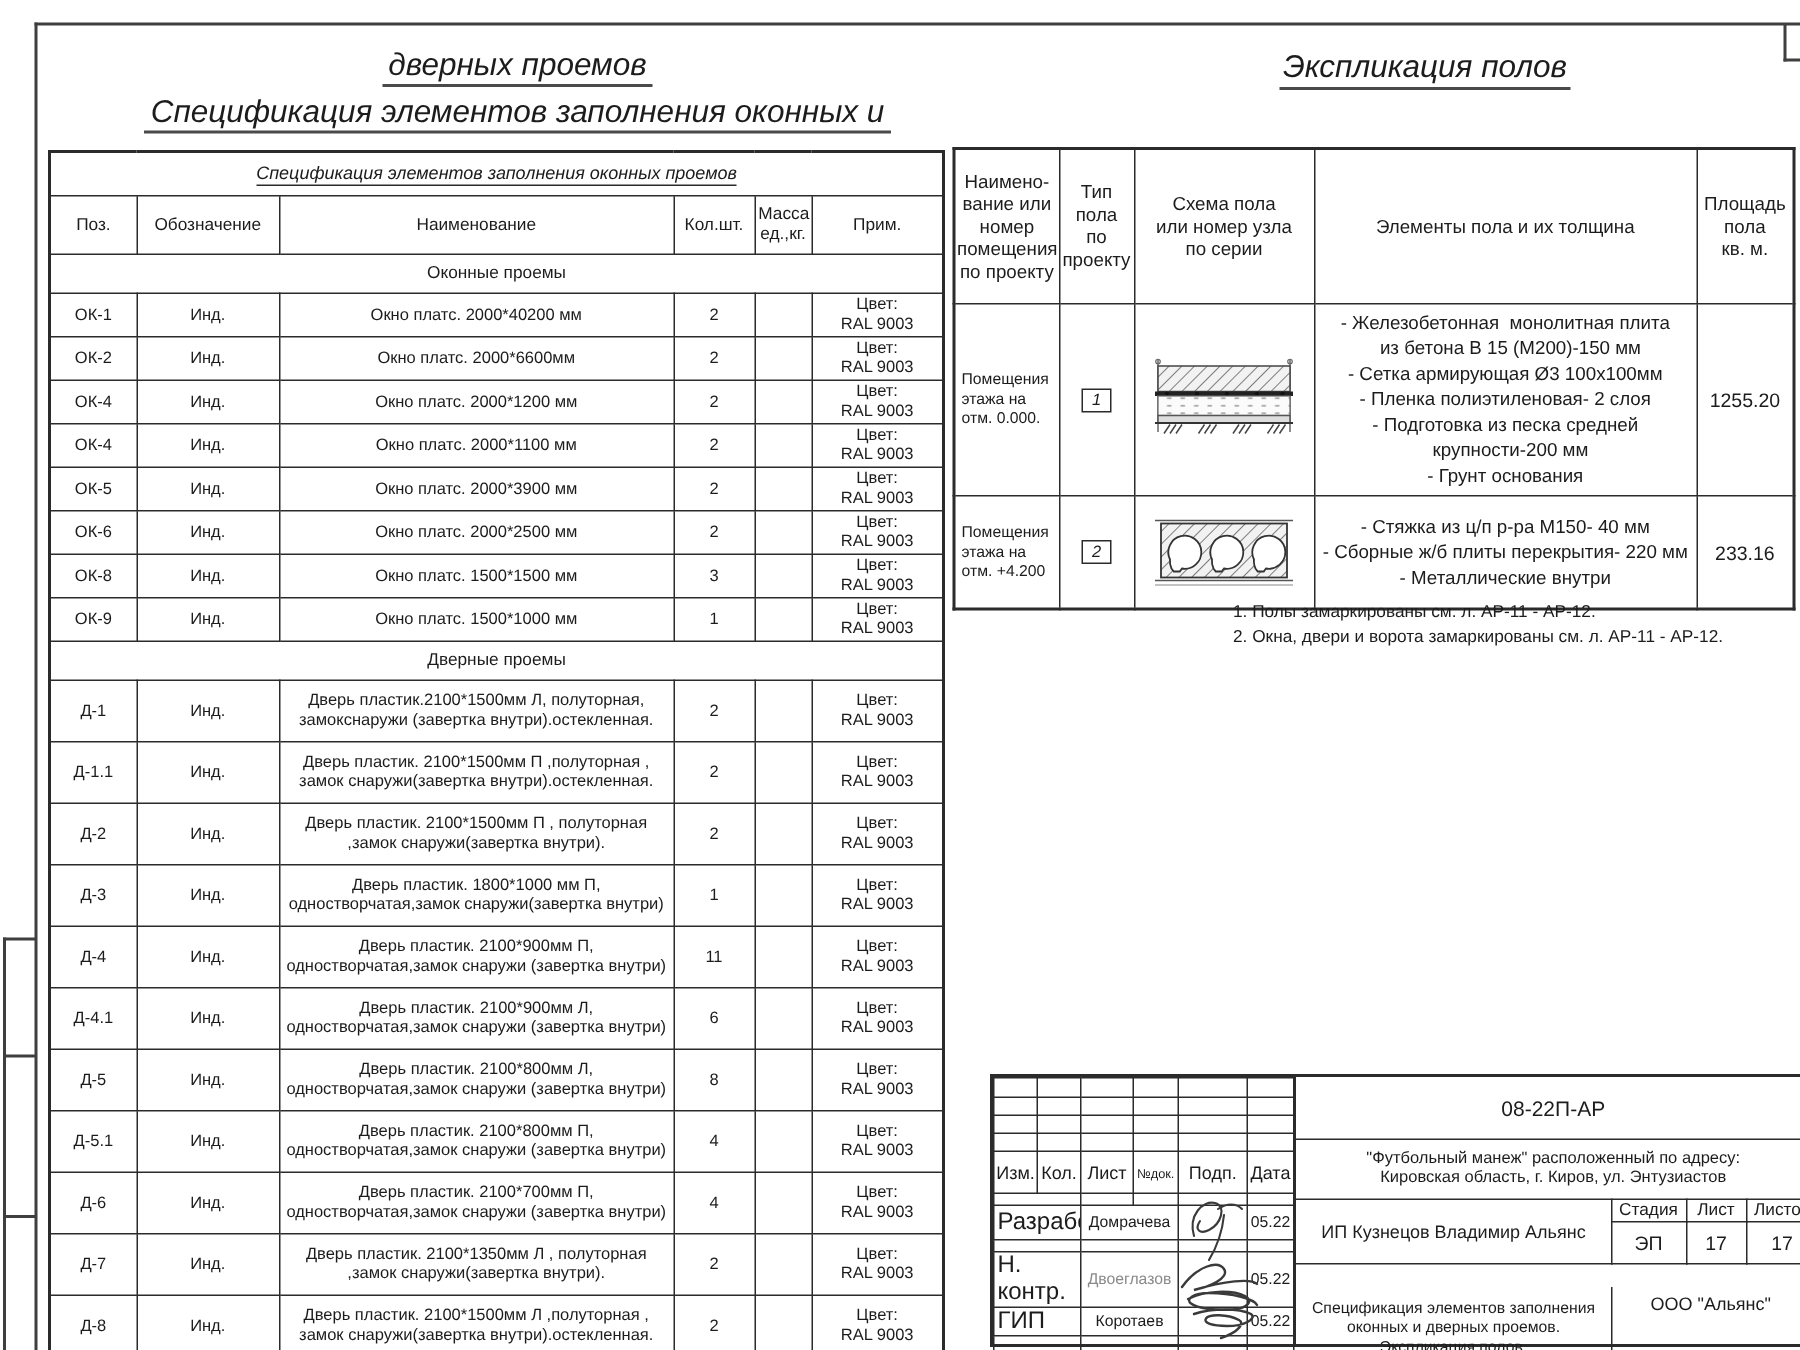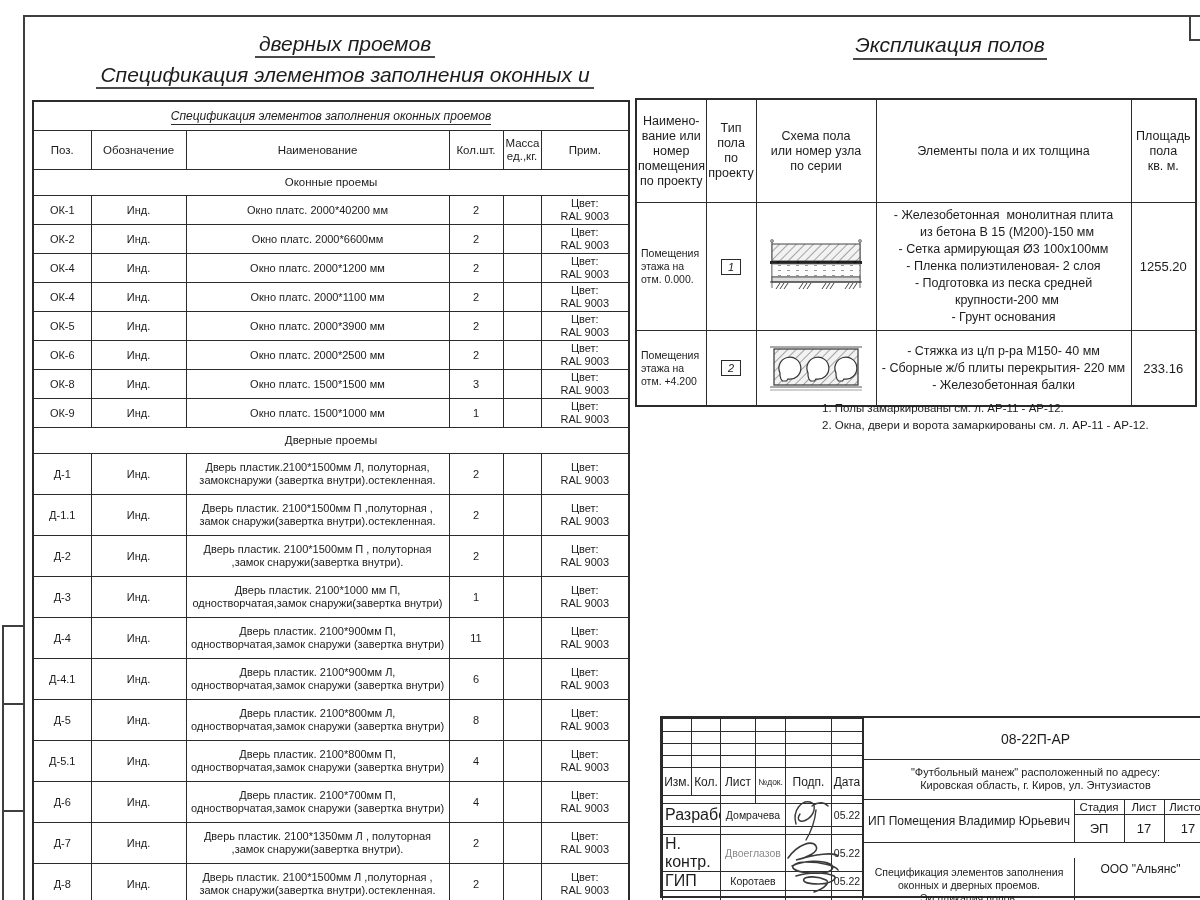--- a/index.html
+++ b/index.html
@@ -229,21 +229,21 @@
           <td>Инд.</td>
           <td>Дверь пластик. 2100*1500мм П , полуторная ,замок снаружи(завертка внутри).</td>
           <td>2</td>
           <td></td>
           <td class="note">Цвет:
 RAL 9003</td>
         </tr>
         <tr class="door">
           <td>Д-3</td>
           <td>Инд.</td>
-          <td>Дверь пластик. 2100*1000 мм П, одностворчатая,замок снаружи(завертка внутри)</td>
+          <td>Дверь пластик. 1800*1000 мм П, одностворчатая,замок снаружи(завертка внутри)</td>
           <td>1</td>
           <td></td>
           <td class="note">Цвет:
 RAL 9003</td>
         </tr>
         <tr class="door">
           <td>Д-4</td>
           <td>Инд.</td>
           <td>Дверь пластик. 2100*900мм П, одностворчатая,замок снаружи (завертка внутри)</td>
           <td>11</td>
@@ -407,21 +407,21 @@
             <path d="M40,30 a11,11 0 1 1 8,6 l-1.5,2 h-4 l-1.5,-2 a11,11 0 0 1 -1,-6 z"></path>
             <path d="M68,30 a11,11 0 1 1 8,6 l-1.5,2 h-4 l-1.5,-2 a11,11 0 0 1 -1,-6 z"></path>
           </g>
           <line x1="2" y1="44" x2="94" y2="44" stroke="#555" stroke-width="1"></line>
           <line x1="2" y1="47" x2="94" y2="47" stroke="#888" stroke-width="0.8"></line>
         </svg>
       </td>
       <td class="elems">
             <div class="el-line"><span>- Стяжка из ц/п р-ра М150</span><span>- 40 мм</span></div>
             <div class="el-line"><span>- Сборные ж/б плиты перекрытия</span><span>- 220 мм</span></div>
-            <div class="el-line"><span>- Железобетонная балки</span><span></span></div>
+            <div class="el-line"><span>- Металлические внутри</span><span></span></div>
           </td>
       <td class="area">233.16</td>
     </tr>
   </tbody>
     </table>
 
   <div class="notes">1. Полы замаркированы см. л. АР-11 - АР-12.
 2. Окна, двери и ворота замаркированы см. л.  АР-11 - АР-12.</div>
 
   <div class="stamp">
@@ -523,21 +523,21 @@
       <path d="M14,40 C26,36 44,36 52,40 C56,43 48,48 36,48 C26,48 20,46 22,43 C24,40 36,40 44,44 C48,46 44,52 32,56" fill="none" stroke="#3a3a3a" stroke-width="1.6" stroke-linecap="round"></path>
     </svg>
 
     <div class="stamp-div"></div>
 
     <div class="st-cell doc-num">08-22П-АР</div>
     <div class="st-cell obj">
       <div>"Футбольный манеж" расположенный по адресу:</div>
       <div>Кировская область, г. Киров, ул. Энтузиастов</div>
     </div>
-    <div class="st-cell company">ИП Помещения Владимир Юрьевич</div>
+    <div class="st-cell company">ИП Кузнецов Владимир Альянс</div>
     <div class="st-cell sheet-title">Спецификация элементов заполнения
 оконных и дверных проемов.
 Экспликация полов.</div>
 
     <div class="st-cell stage-hd" style="left:412px;width:50px">Стадия</div>
     <div class="st-cell stage-hd" style="left:462px;width:40px">Лист</div>
     <div class="st-cell stage-hd" style="left:502px;width:48px;border-right:none">Листов</div>
     <div class="st-cell stage-val" style="left:412px;width:50px">ЭП</div>
     <div class="st-cell stage-val" style="left:462px;width:40px">17</div>
     <div class="st-cell stage-val" style="left:502px;width:48px;border-right:none">17</div>

